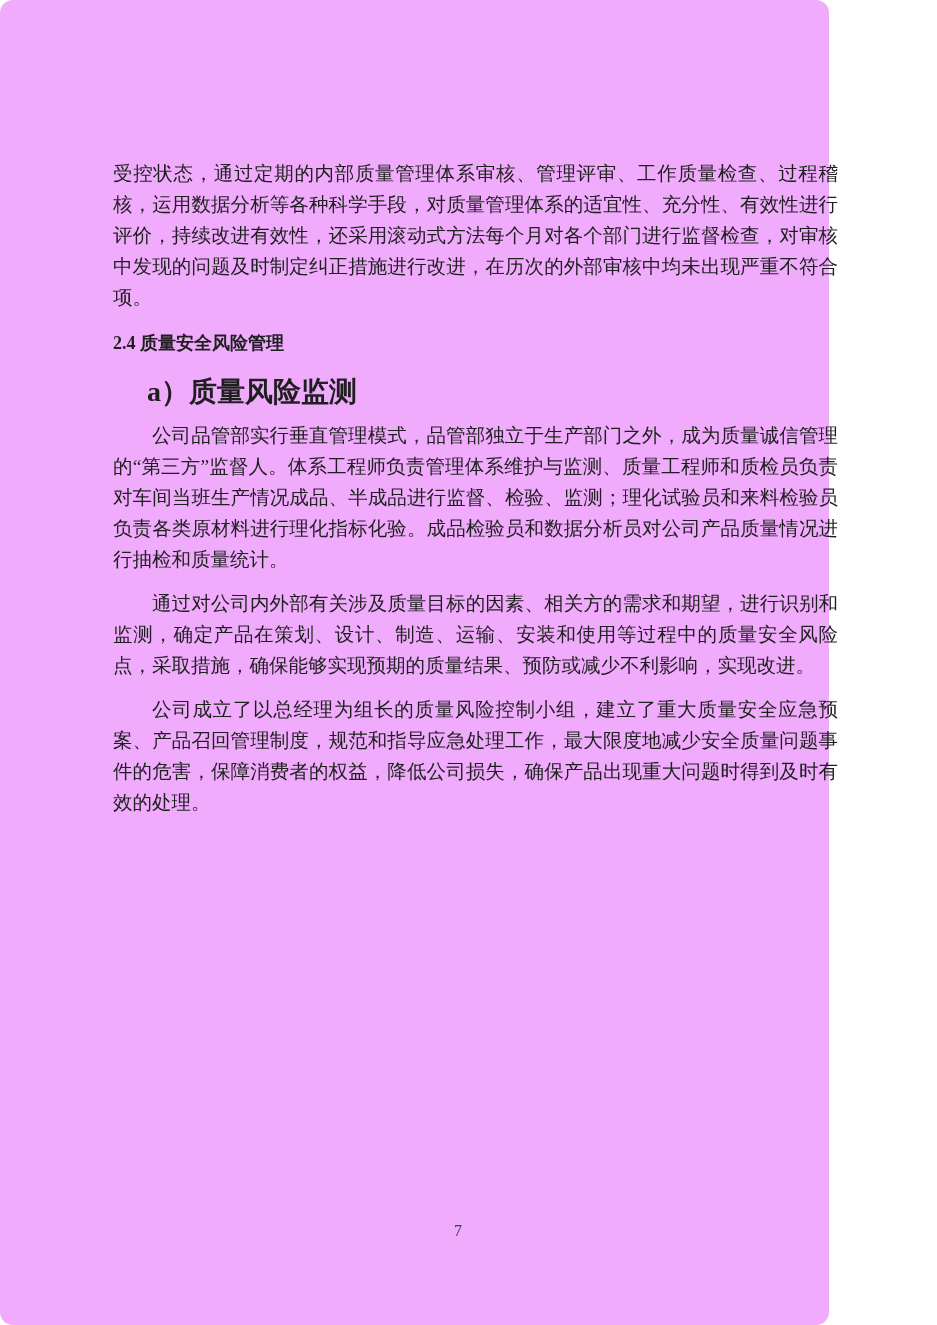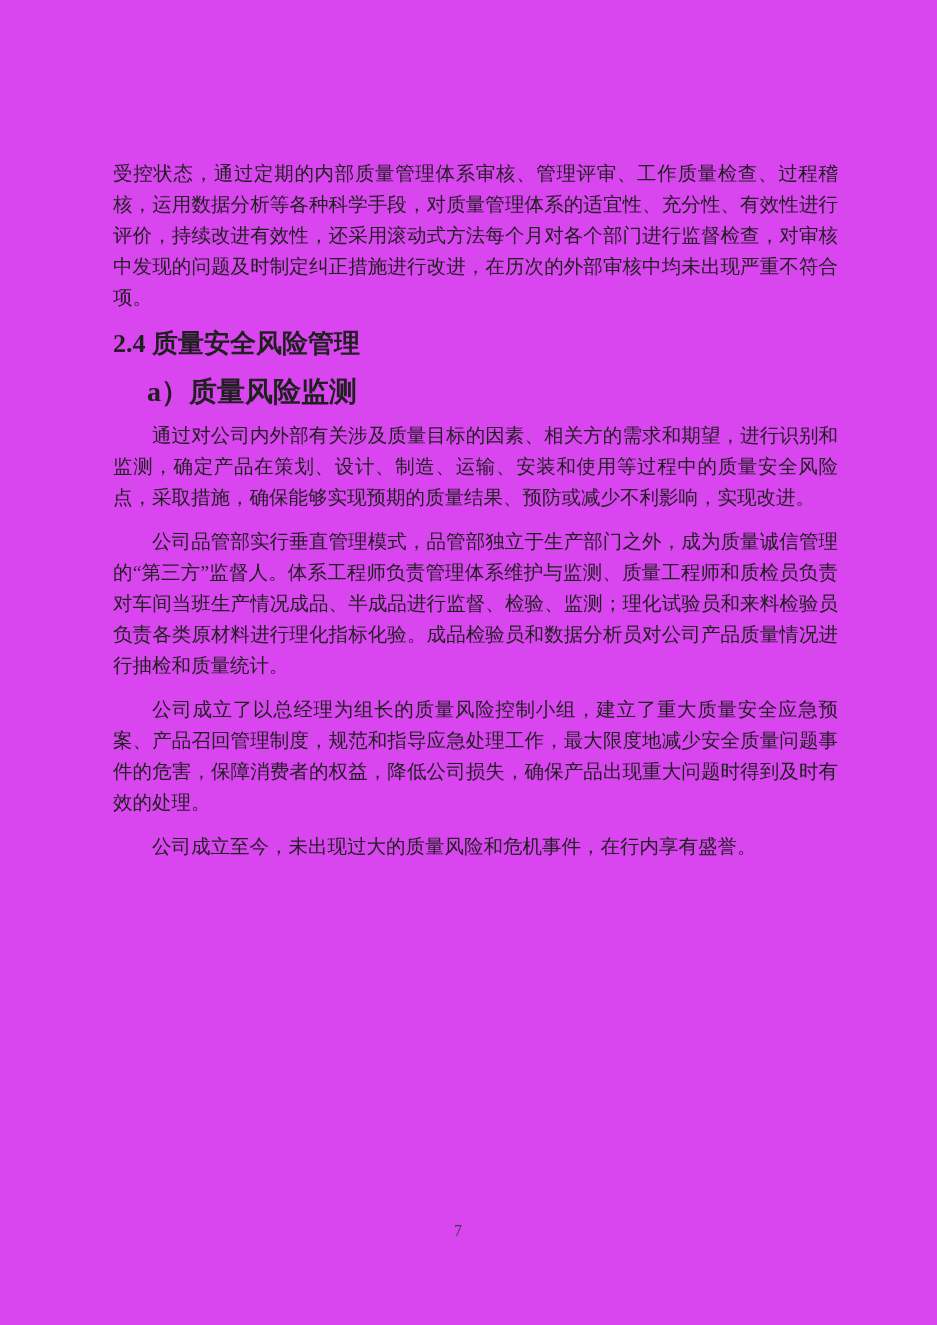--- a/index.html
+++ b/index.html
@@ -10,23 +10,24 @@
     width: 937px;
     height: 1325px;
     background: #fefefe;
     font-family: "Liberation Serif", "DejaVu Serif", serif;
     color: #1f1f1f;
     position: relative;
     overflow: hidden;
   }
   .page {
     position: relative;
-    width: 937px;
+    width: 829px;
     height: 1325px;
-    background: #d946ef;
+    background: #f0abfc;
+    border-radius: 13px;
   }
   .content {
     position: absolute;
     top: 158px;
     left: 113px;
     width: 725px;
   }
   p.body-par {
     margin: 0 0 13px 0;
     font-size: 19.5px;
@@ -34,21 +35,21 @@
     text-align: justify;
     text-justify: inter-ideograph;
     text-indent: 2em;
     word-break: break-all;
   }
   p.body-par.no-indent {
     text-indent: 0;
   }
   h2.section-heading {
     margin: 15px 0 0 0;
-    font-size: 26px;
+    font-size: 18px;
     line-height: 31px;
     font-weight: bold;
   }
   h3.sub-heading {
     margin: 17px 0 13px 0;
     padding-left: 34px;
     font-size: 28px;
     line-height: 31px;
     font-weight: bold;
   }
@@ -67,27 +68,26 @@
 
 <div class="page">
   <div class="content">
 
     <p class="body-par no-indent">受控状态，通过定期的内部质量管理体系审核、管理评审、工作质量检查、过程稽核，运用数据分析等各种科学手段，对质量管理体系的适宜性、充分性、有效性进行评价，持续改进有效性，还采用滚动式方法每个月对各个部门进行监督检查，对审核中发现的问题及时制定纠正措施进行改进，在历次的外部审核中均未出现严重不符合项。</p>
 
     <h2 class="section-heading">2.4 质量安全风险管理</h2>
 
     <h3 class="sub-heading">a）质量风险监测</h3>
 
+    <p class="body-par">公司品管部实行垂直管理模式，品管部独立于生产部门之外，成为质量诚信管理的“第三方”监督人。体系工程师负责管理体系维护与监测、质量工程师和质检员负责对车间当班生产情况成品、半成品进行监督、检验、监测；理化试验员和来料检验员负责各类原材料进行理化指标化验。成品检验员和数据分析员对公司产品质量情况进行抽检和质量统计。</p>
+
     <p class="body-par">通过对公司内外部有关涉及质量目标的因素、相关方的需求和期望，进行识别和监测，确定产品在策划、设计、制造、运输、安装和使用等过程中的质量安全风险点，采取措施，确保能够实现预期的质量结果、预防或减少不利影响，实现改进。</p>
-
-    <p class="body-par">公司品管部实行垂直管理模式，品管部独立于生产部门之外，成为质量诚信管理的“第三方”监督人。体系工程师负责管理体系维护与监测、质量工程师和质检员负责对车间当班生产情况成品、半成品进行监督、检验、监测；理化试验员和来料检验员负责各类原材料进行理化指标化验。成品检验员和数据分析员对公司产品质量情况进行抽检和质量统计。</p>
 
 
 
     <p class="body-par">公司成立了以总经理为组长的质量风险控制小组，建立了重大质量安全应急预案、产品召回管理制度，规范和指导应急处理工作，最大限度地减少安全质量问题事件的危害，保障消费者的权益，降低公司损失，确保产品出现重大问题时得到及时有效的处理。</p>
 
 
-    <p class="body-par">公司成立至今，未出现过大的质量风险和危机事件，在行内享有盛誉。</p>
 
   </div>
 
   <div class="page-footer">7</div>
 </div>
 
 </body></html>

